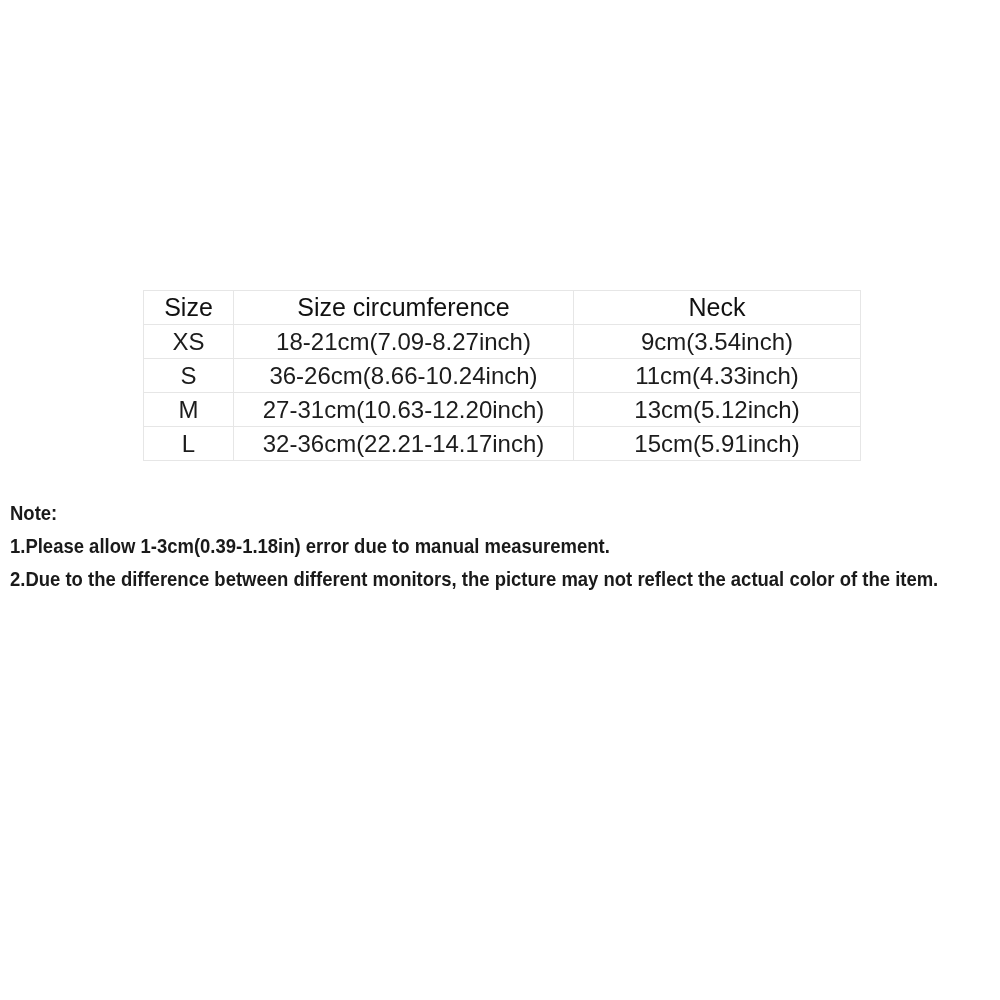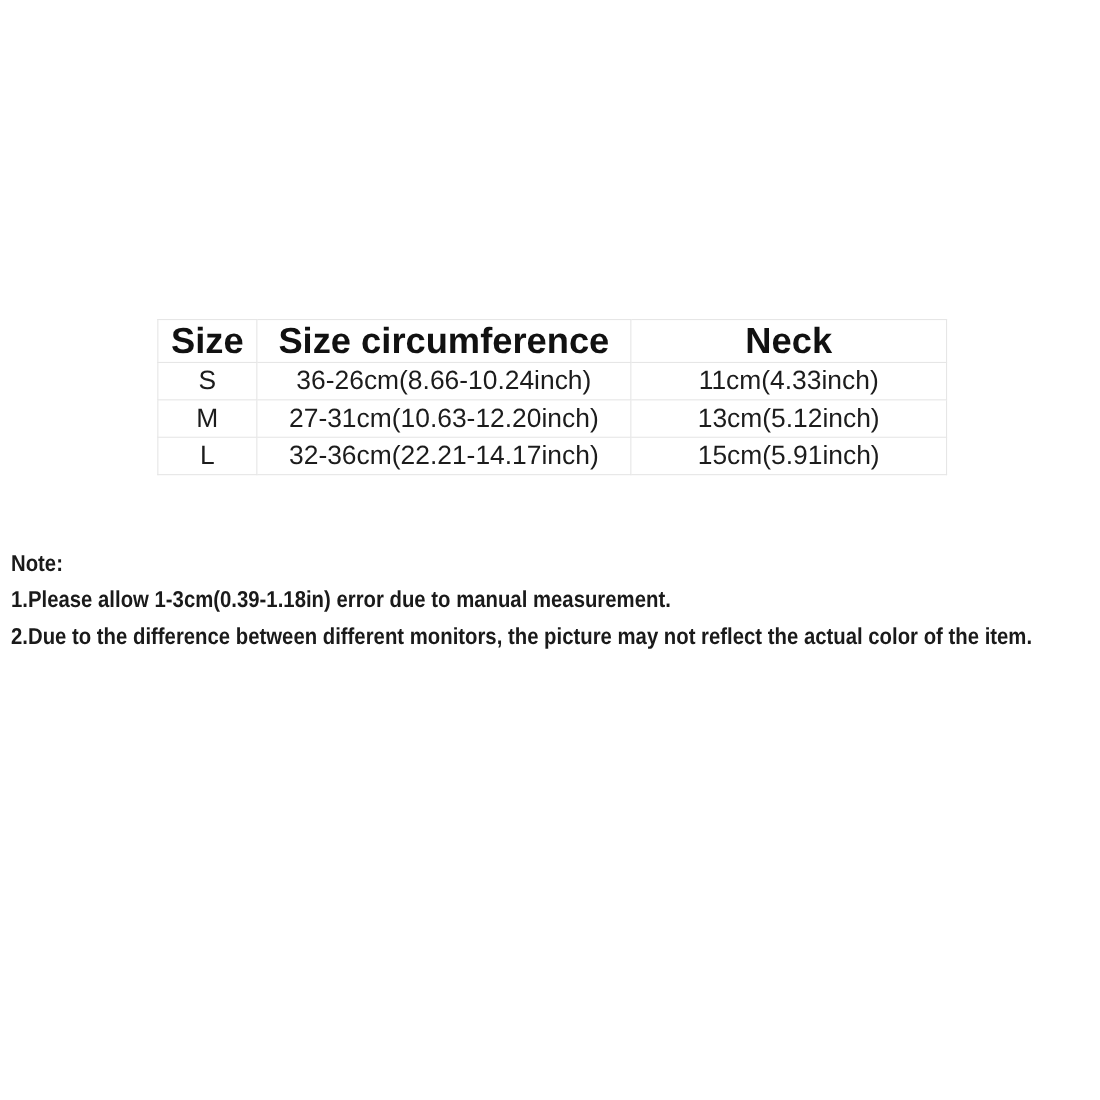--- a/index.html
+++ b/index.html
@@ -28,22 +28,22 @@
     text-align: center;
     vertical-align: middle;
     height: 33px;
     padding: 0;
     font-size: 24px;
     color: #1c1c1c;
     white-space: nowrap;
     overflow: hidden;
   }
   .size-table th {
-    font-weight: bold;
-    font-size: 33px;
+    font-weight: normal;
+    font-size: 25px;
     color: #111111;
   }
   .col-size  { width: 90px; }
   .col-neck  { width: 340px; }
   .col-depth { width: 287px; }
 
   .notes {
     position: absolute;
     left: 10px;
     top: 496px;
@@ -70,20 +70,25 @@
   </colgroup>
   <thead>
     <tr>
       <th>Size</th>
       <th>Size circumference</th>
       <th>Neck</th>
     </tr>
   </thead>
   <tbody>
     <tr>
+      <td>XS</td>
+      <td>18-21cm(7.09-8.27inch)</td>
+      <td>9cm(3.54inch)</td>
+    </tr>
+    <tr>
       <td>S</td>
       <td>36-26cm(8.66-10.24inch)</td>
       <td>11cm(4.33inch)</td>
     </tr>
     <tr>
       <td>M</td>
       <td>27-31cm(10.63-12.20inch)</td>
       <td>13cm(5.12inch)</td>
     </tr>
     <tr>

